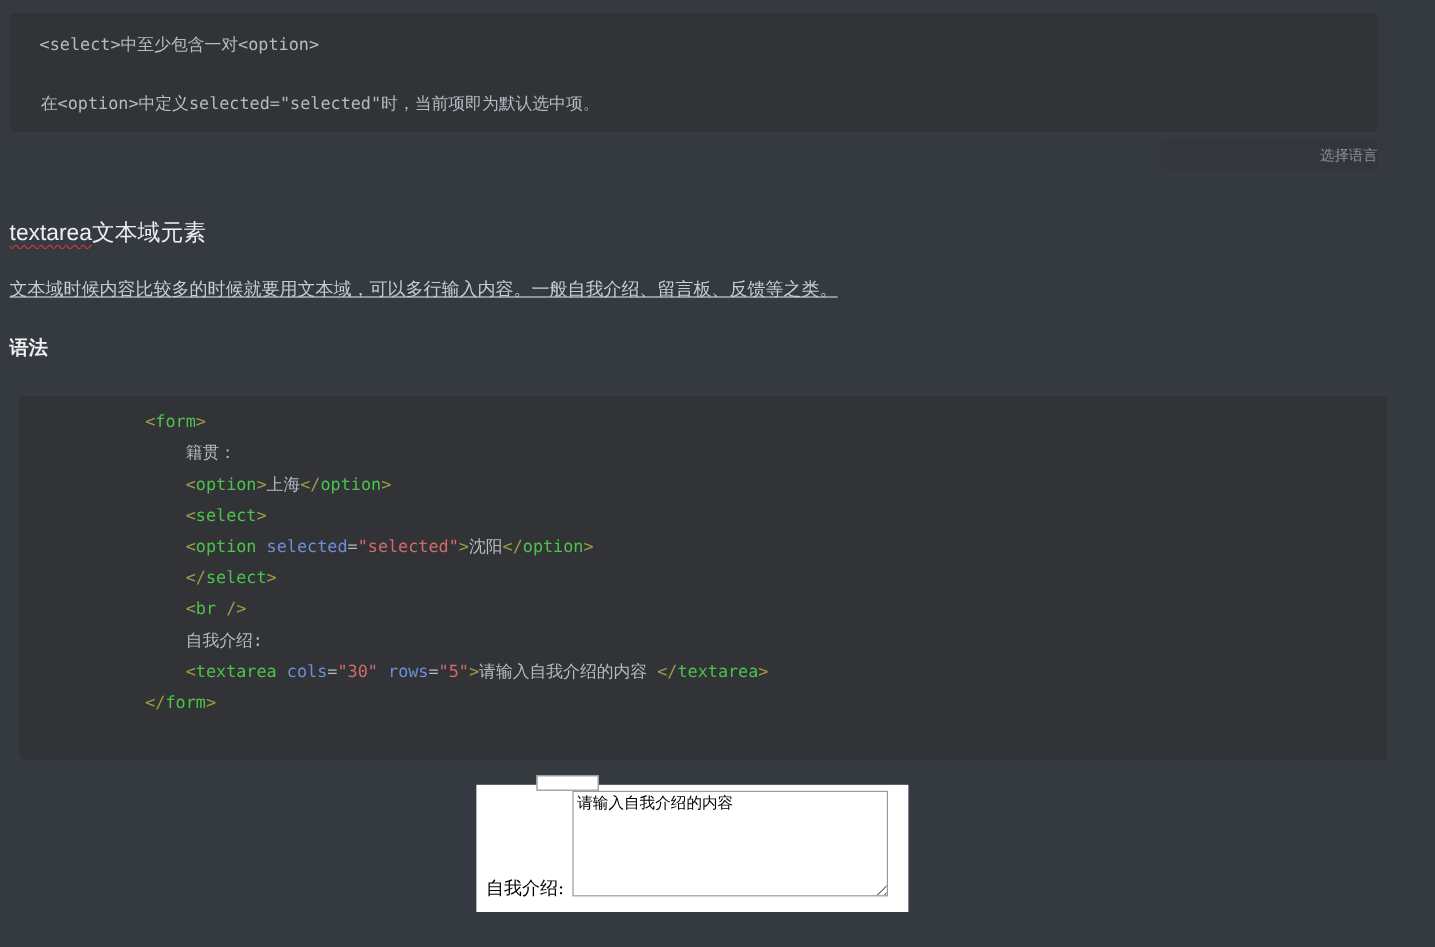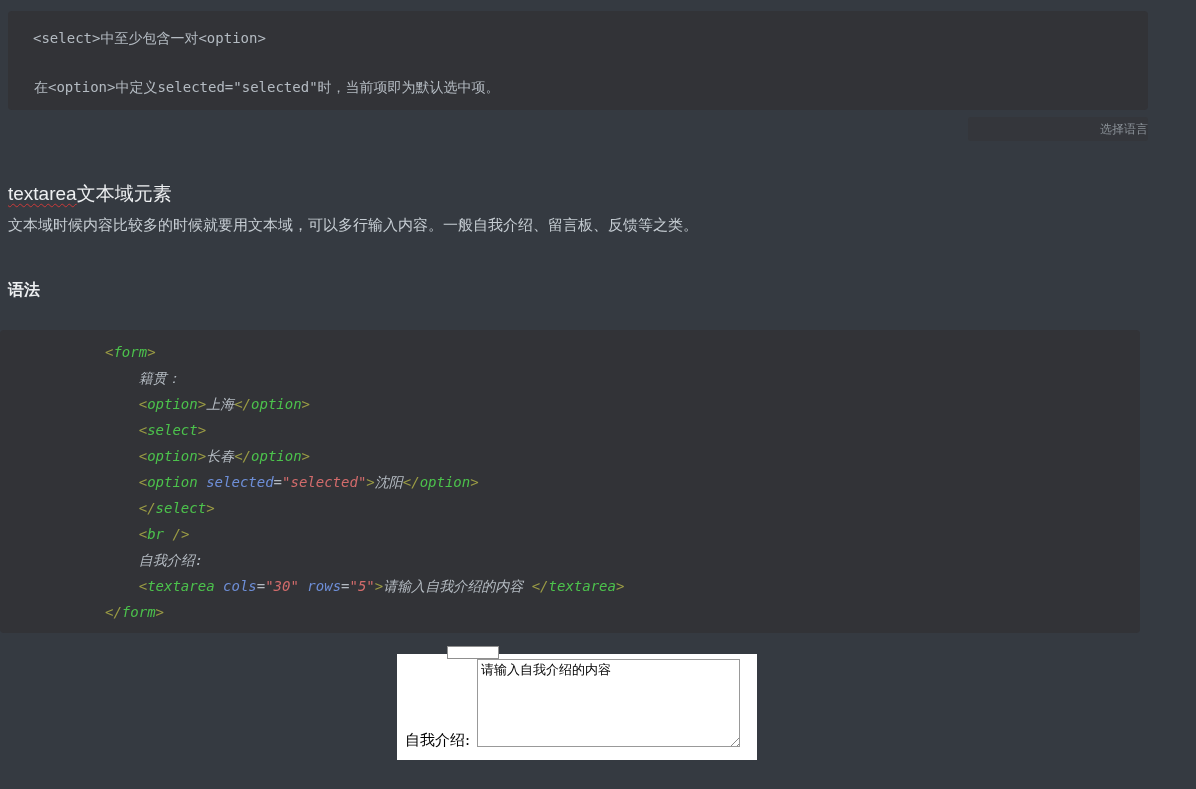--- a/index.html
+++ b/index.html
@@ -37,34 +37,33 @@
     font-size:19px; font-weight:normal; color: var(--heading-text, #edeff1);
   }
   .page-title .hl {
     text-decoration-line: underline;
     text-decoration-style: wavy;
     text-decoration-color: var(--underline-red, #cc3a3a);
     text-decoration-thickness:1px;
     text-underline-offset:3px;
   }
   .intro-para {
-    position:absolute; left:8px; top:216px;
-    font-size:15px; color: var(--body-text, #c6cdd3);
+    position:absolute; left:8px; top:232px;
+    font-size:15px; color: var(--body-text, #c6cdd3); text-decoration: underline;
   }
   .syntax-heading {
     position:absolute; left:8px; top:280px;
     font-size:16px; font-weight:bold; color: var(--heading-text, #edeff1);
   }
 
   
   .code-block {
-    position:absolute; left:0; top:330px; width:1140px; height:303px;
+    position:absolute; left:16px; top:330px; width:1140px; height:303px;
     background: var(--panel-bg, #323337); border-radius:4px;
     padding:9px 0 0 105px;
-    font-style:italic;
   }
   .code-line {
     font-family:"DejaVu Sans Mono", monospace;
     font-size:14px; line-height:26px; height:26px;
     white-space:pre; color: var(--code-text, #b4bbc2);
   }
   .tk-punct { color: var(--punct-olive, #9b9c44); }
   .tk-tag   { color: var(--tag-green, #4cc24c); }
   .tk-attr  { color: var(--attr-blue, #6e8fd8); }
   .tk-str   { color: var(--string-red, #d26b6b); }
@@ -112,21 +111,20 @@
 <p class="intro-para">文本域时候内容比较多的时候就要用文本域，可以多行输入内容。一般自我介绍、留言板、反馈等之类。</p>
 
 <h2 class="syntax-heading">语法</h2>
 
 <div class="code-block">
   <div>
       <div class="code-line"><span class="tk-punct">&lt;</span><span class="tk-tag">form</span><span class="tk-punct">&gt;</span></div>
       <div class="code-line"><span class="tk-text">    籍贯：</span></div>
       <div class="code-line"><span class="tk-text">    </span><span class="tk-punct">&lt;</span><span class="tk-tag">option</span><span class="tk-punct">&gt;</span><span class="tk-text">上海</span><span class="tk-punct">&lt;/</span><span class="tk-tag">option</span><span class="tk-punct">&gt;</span></div>
       <div class="code-line"><span class="tk-text">    </span><span class="tk-punct">&lt;</span><span class="tk-tag">select</span><span class="tk-punct">&gt;</span></div>
-      <div class="code-line"><span class="tk-text">    </span><span class="tk-punct">&lt;</span><span class="tk-tag">option</span><span class="tk-punct">&gt;</span><span class="tk-text">长春</span><span class="tk-punct">&lt;/</span><span class="tk-tag">option</span><span class="tk-punct">&gt;</span></div>
       <div class="code-line"><span class="tk-text">    </span><span class="tk-punct">&lt;</span><span class="tk-tag">option</span><span class="tk-text"> </span><span class="tk-attr">selected</span><span class="tk-eq">=</span><span class="tk-str">"selected"</span><span class="tk-punct">&gt;</span><span class="tk-text">沈阳</span><span class="tk-punct">&lt;/</span><span class="tk-tag">option</span><span class="tk-punct">&gt;</span></div>
       <div class="code-line"><span class="tk-text">    </span><span class="tk-punct">&lt;/</span><span class="tk-tag">select</span><span class="tk-punct">&gt;</span></div>
       <div class="code-line"><span class="tk-text">    </span><span class="tk-punct">&lt;</span><span class="tk-tag">br</span><span class="tk-text"> </span><span class="tk-punct">/&gt;</span></div>
       <div class="code-line"><span class="tk-text">    自我介绍:</span></div>
       <div class="code-line"><span class="tk-text">    </span><span class="tk-punct">&lt;</span><span class="tk-tag">textarea</span><span class="tk-text"> </span><span class="tk-attr">cols</span><span class="tk-eq">=</span><span class="tk-str">"30"</span><span class="tk-text"> </span><span class="tk-attr">rows</span><span class="tk-eq">=</span><span class="tk-str">"5"</span><span class="tk-punct">&gt;</span><span class="tk-text">请输入自我介绍的内容 </span><span class="tk-punct">&lt;/</span><span class="tk-tag">textarea</span><span class="tk-punct">&gt;</span></div>
       <div class="code-line"><span class="tk-punct">&lt;/</span><span class="tk-tag">form</span><span class="tk-punct">&gt;</span></div>
     </div>
 </div>
 
 <div class="preview">

